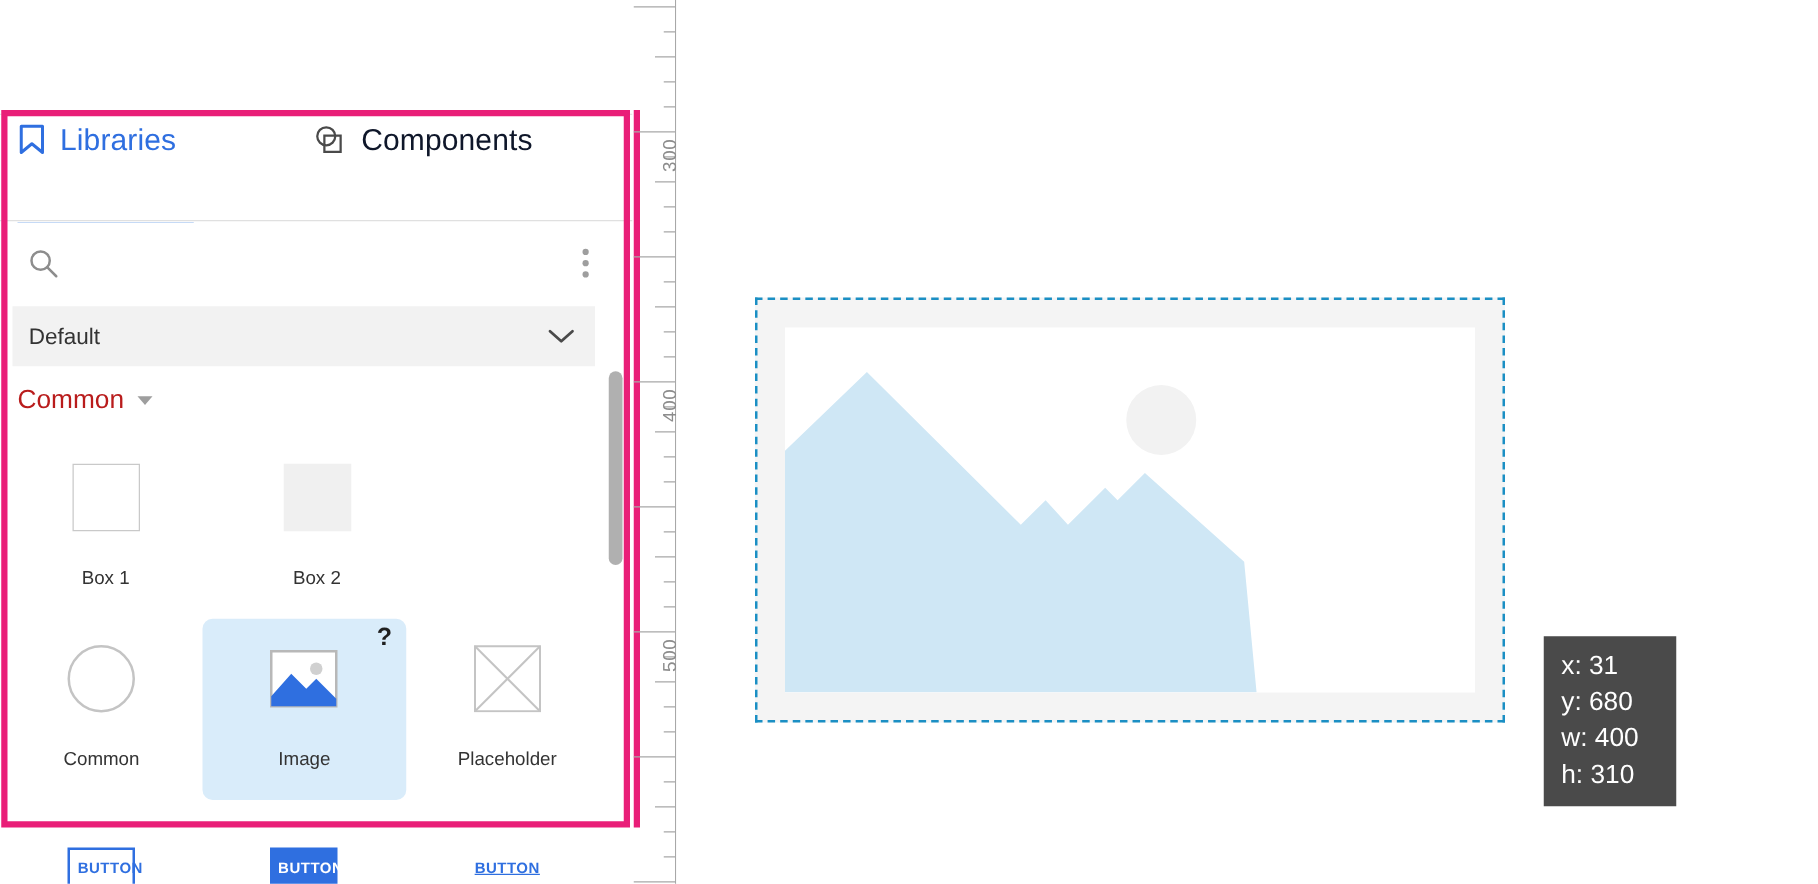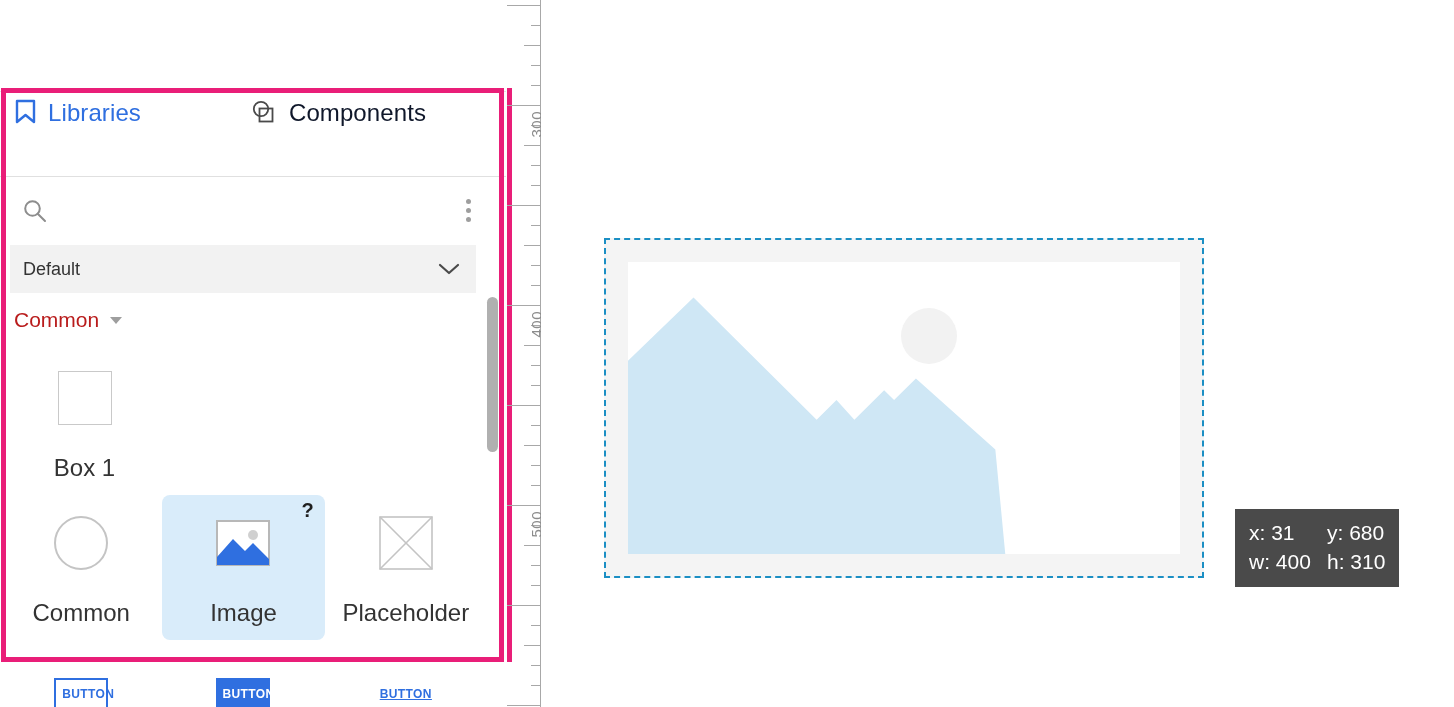--- a/index.html
+++ b/index.html
@@ -189,21 +189,21 @@
   }
   .grid-item.selected { background: #d9ecfa; }
   .item-thumb {
     height: 60px;
     display: flex;
     align-items: center;
     justify-content: center;
   }
   .item-label {
     margin-top: 26px;
-    font-size: 24px;
+    font-size: 15px;
     color: #333333;
     white-space: nowrap;
   }
   .help-badge {
     position: absolute;
     right: 11px;
     top: 4px;
     font-size: 20px;
     font-weight: bold;
     color: #1f1f1f;
@@ -375,21 +375,21 @@
     position: absolute;
     left: 694px;
     top: 509px;
     background: #4a4a4a;
     color: #ffffff;
     padding: 9px 14px 11px 14px;
     font-size: 21px;
     line-height: 29px;
     white-space: nowrap;
   }
-  .tt-row { display: flex; }
+  .tt-row { display: flex; flex-direction: column; }
   .tt-x { width: 78px; }
   .tt-w { width: 78px; }
 </style>
 </head>
 <body>
 
 <div id="library-panel">
 
   <div class="panel-top-strip"></div>
 
@@ -450,20 +450,26 @@
 
     <div class="item-row">
 
       <div class="grid-item">
         <span class="item-thumb">
           <span class="box1"></span>
         </span>
         <span class="item-label">Box 1</span>
       </div>
 
+      <div class="grid-item">
+        <span class="item-thumb">
+          <span class="box2"></span>
+        </span>
+        <span class="item-label">Box 2</span>
+      </div>
 
 
     </div>
 
     <div class="item-row">
 
       <div class="grid-item">
         <span class="item-thumb">
           <span class="ellipse-thumb"></span>
         </span>

